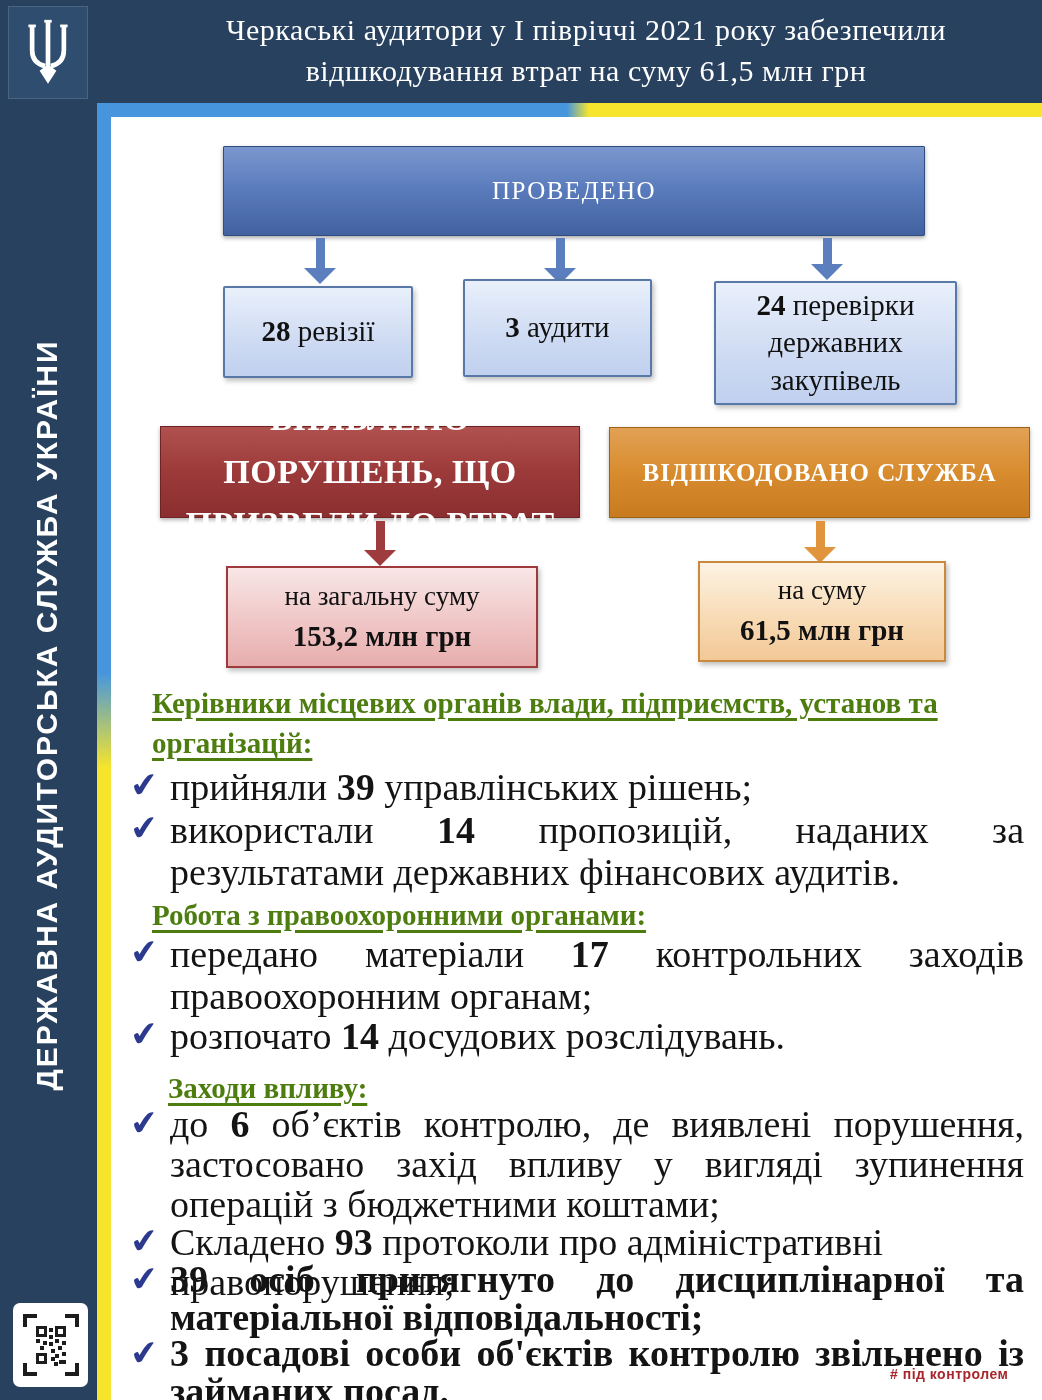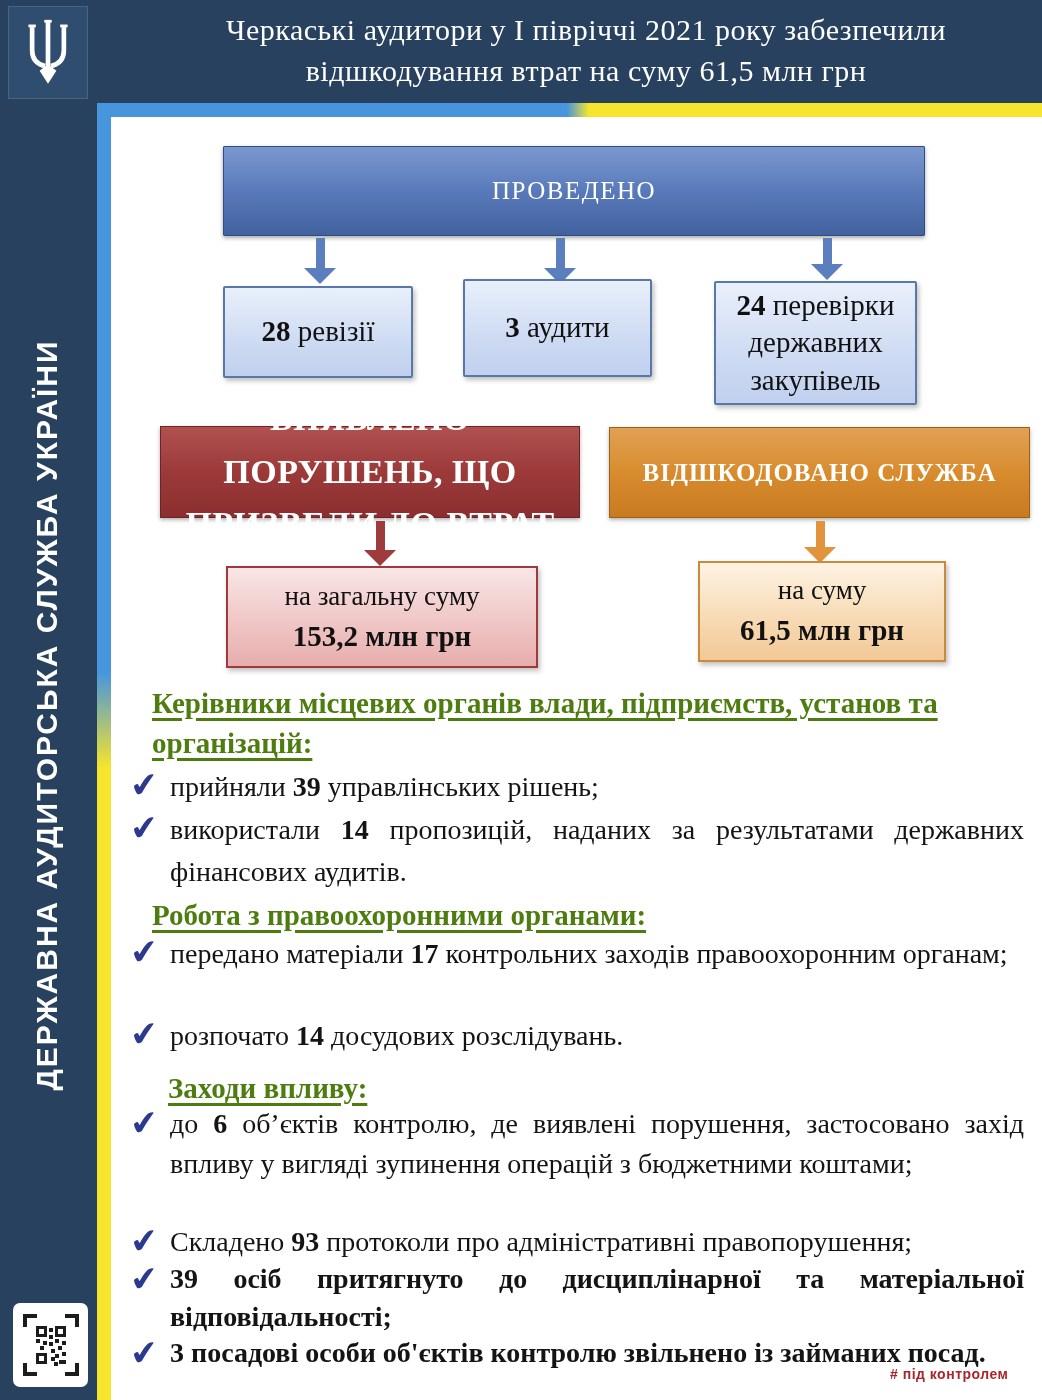--- a/index.html
+++ b/index.html
@@ -46,21 +46,21 @@
     border:1px solid #2f4d80;border-radius:1px;box-shadow:0 2px 4px rgba(0,0,0,.35);
     color:#ffffff;font-weight:normal;font-size:25px;letter-spacing:1.5px;
   }
   .stat-box{
     background:linear-gradient(180deg,#e9f0fb 0%,#ccd9f2 65%,#c0d0ee 100%);
     border:2px solid #5878a8;border-radius:2px;box-shadow:2px 3px 5px rgba(0,0,0,.25);
     color:#111111;font-size:29px;line-height:1.28;padding:2px 4px;
   }
   .sb1{left:223px;top:286px;width:190px;height:92px;}
   .sb2{left:463px;top:279px;width:189px;height:98px;}
-  .sb3{left:714px;top:281px;width:203px;height:124px;}
+  .sb3{left:714px;top:281px;width:243px;height:124px;}
   .box-red{
     left:160px;top:426px;width:420px;height:92px;
     background:linear-gradient(180deg,#b05150 0%,#9c3a3a 50%,#8b2e2f 100%);
     border:1px solid #6e2425;box-shadow:0 2px 4px rgba(0,0,0,.3);
     color:#ffffff;font-weight:bold;font-size:34px;line-height:1.55;letter-spacing:.5px;
   }
   .box-orange{
     left:609px;top:427px;width:421px;height:91px;
     background:linear-gradient(180deg,#e2a155 0%,#d88c2e 50%,#c87a1f 100%);
     border:1px solid #9d6116;box-shadow:0 2px 4px rgba(0,0,0,.3);
@@ -92,21 +92,21 @@
     position:absolute;left:152px;width:878px;
     color:#4d7c0f;font-weight:bold;font-size:29px;line-height:40px;
     text-decoration:underline;text-decoration-thickness:2.5px;text-underline-offset:5px;
   }
   .ci{position:absolute;left:130px;width:894px;display:flex;align-items:flex-start;}
   .ci .check{
     flex:0 0 40px;width:40px;margin-top:0px;
     font-family:"DejaVu Sans",sans-serif;font-weight:bold;
     color:#2b3a8f;font-size:34px;line-height:36px;transform:rotate(-6deg);
   }
-  .ci .body{flex:1;color:#141414;font-size:28px;}
+  .ci .body{flex:1;color:#141414;font-size:38px;}
   .jt{text-align:justify;}
   .lh42{line-height:42px;}
   .lh40{line-height:40px;}
   .lh38{line-height:38px;font-weight:bold;}
   .hashtag{
     position:absolute;left:890px;top:1366px;width:140px;
     font-family:"Liberation Sans","DejaVu Sans",sans-serif;
     font-weight:bold;font-size:14px;letter-spacing:.5px;color:#a8262c;
   }
 </style>

